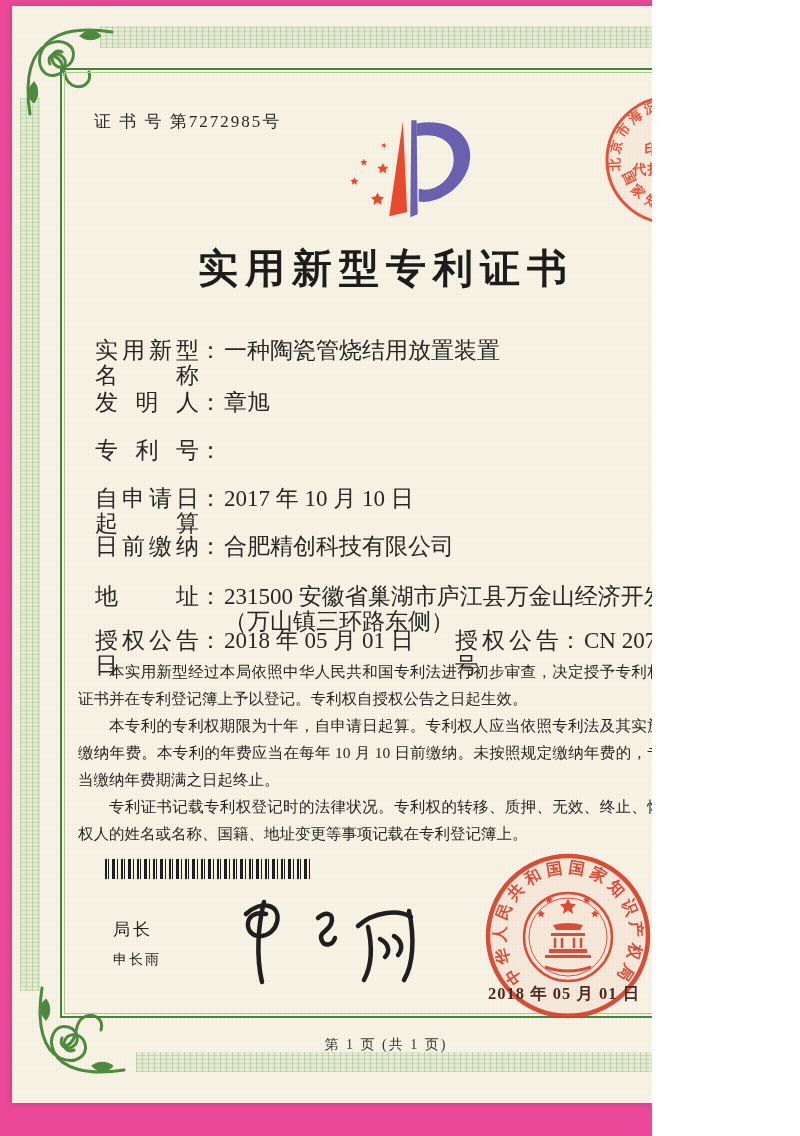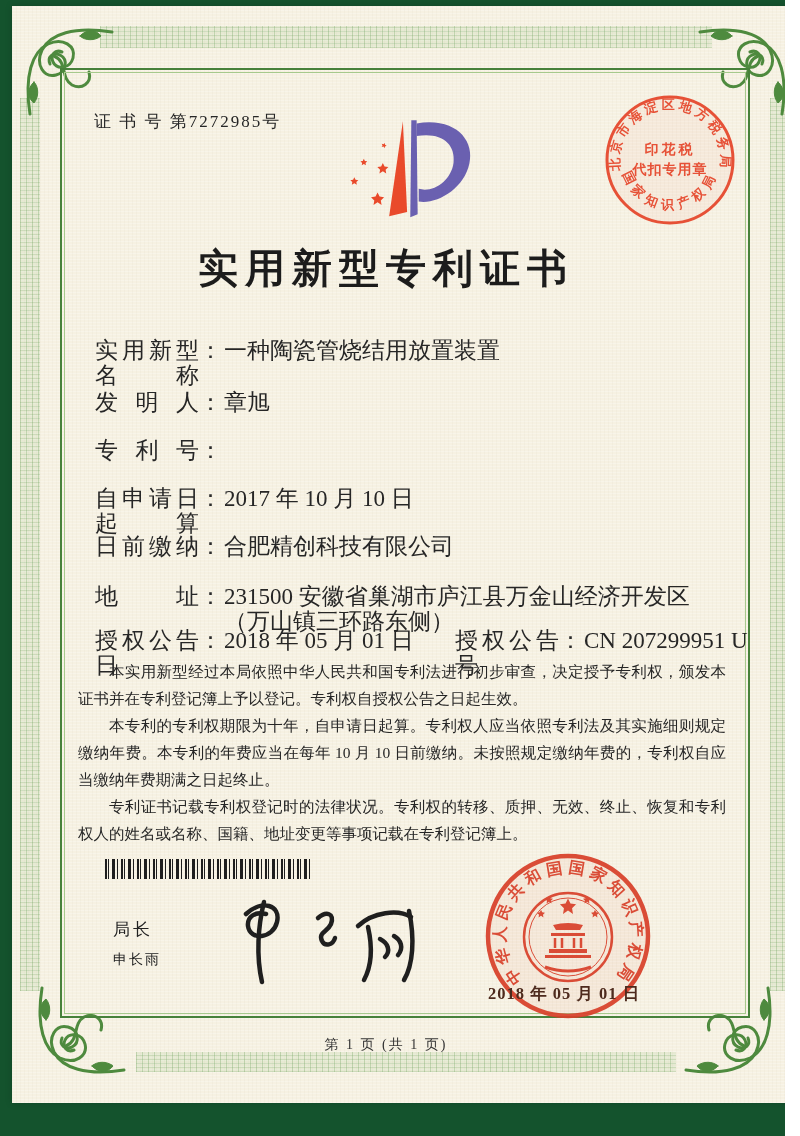--- a/index.html
+++ b/index.html
@@ -1,21 +1,21 @@
 <!DOCTYPE html>
 <html><head>
 <meta charset="utf-8">
 <style>
   html,body{margin:0;padding:0;}
   body{
     width:800px;height:1136px;background:#ffffff;
     font-family:"Liberation Serif","DejaVu Serif",serif;
     color:#2b2b2b;
   }
-  .photo{position:relative;width:785px;height:1136px;background:#14532d;overflow:hidden;}
+  .photo{position:relative;width:652px;height:1136px;background:#ec4899;overflow:hidden;}
   .page{
     position:absolute;left:12px;top:6px;width:788px;height:1097px;
     background:
       repeating-linear-gradient(90deg, rgba(140,125,85,0.035) 0 1px, transparent 1px 4px),
       repeating-linear-gradient(0deg, rgba(255,255,255,0.25) 0 1px, transparent 1px 3px),
       #f6f1e2;
     box-shadow:0 0 7px rgba(0,0,0,0.18);
   }
   
   .frame{

